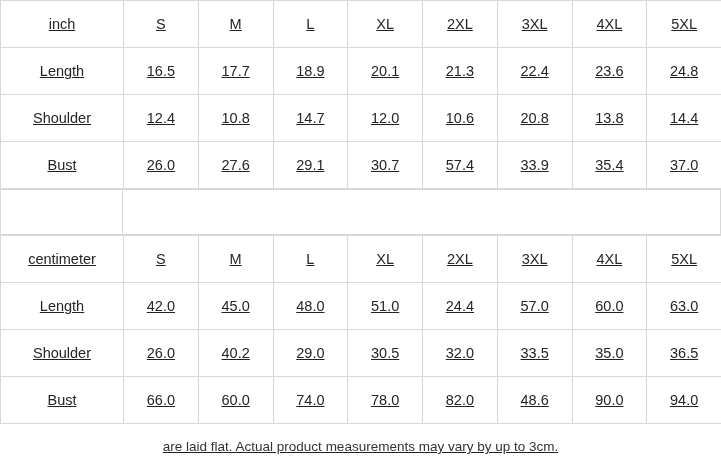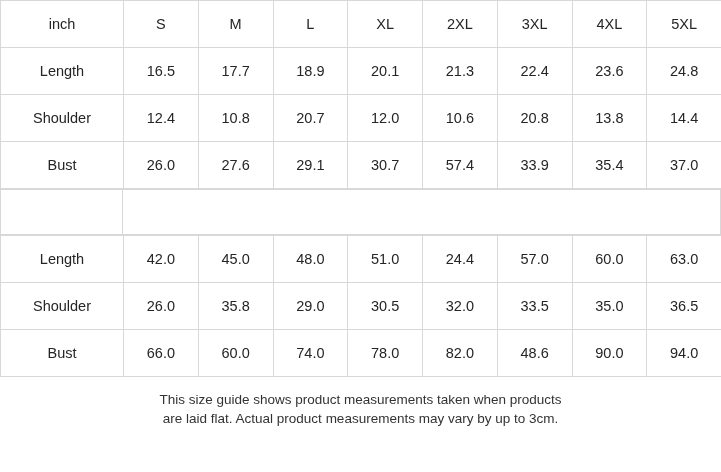--- a/index.html
+++ b/index.html
@@ -12,20 +12,21 @@
     height: 472px;
     font-family: "Liberation Sans", sans-serif;
     color: #222222;
     overflow: hidden;
   }
   .sheet {
     width: 721px;
     height: 440px;
     position: relative;
     box-sizing: border-box;
+    text-decoration: underline;
   }
   table.size-table {
     border-collapse: collapse;
     width: 721px;
     table-layout: fixed;
   }
   table.size-table td {
     border: 1px solid #d8d8d8;
     text-align: center;
     vertical-align: middle;
@@ -115,21 +116,21 @@
         <td>20.1</td>
         <td>21.3</td>
         <td>22.4</td>
         <td>23.6</td>
         <td>24.8</td>
       </tr>
       <tr>
         <td class="row-label">Shoulder</td>
         <td>12.4</td>
         <td>10.8</td>
-        <td>20.7</td>
+        <td>14.7</td>
         <td>12.0</td>
         <td>10.6</td>
         <td>20.8</td>
         <td>13.8</td>
         <td>14.4</td>
       </tr>
       <tr>
         <td class="row-label">Bust</td>
         <td>26.0</td>
         <td>27.6</td>
@@ -156,34 +157,45 @@
         <col class="cx">
         <col class="cx">
         <col class="cx">
       <col class="cx">
         <col class="cx">
         <col class="cx">
         <col class="cx">
     </colgroup>
     <tbody>
       <tr>
+        <td class="hdr-unit">centimeter</td>
+        <td class="hdr-size">S</td>
+        <td class="hdr-size">M</td>
+        <td class="hdr-size">L</td>
+        <td class="hdr-size">XL</td>
+        <td class="hdr-size">2XL</td>
+        <td class="hdr-size">3XL</td>
+        <td class="hdr-size">4XL</td>
+        <td class="hdr-size">5XL</td>
+      </tr>
+      <tr>
         <td class="row-label">Length</td>
         <td>42.0</td>
         <td>45.0</td>
         <td>48.0</td>
         <td>51.0</td>
         <td>24.4</td>
         <td>57.0</td>
         <td>60.0</td>
         <td>63.0</td>
       </tr>
       <tr>
         <td class="row-label">Shoulder</td>
         <td>26.0</td>
-        <td>35.8</td>
+        <td>40.2</td>
         <td>29.0</td>
         <td>30.5</td>
         <td>32.0</td>
         <td>33.5</td>
         <td>35.0</td>
         <td>36.5</td>
       </tr>
       <tr>
         <td class="row-label">Bust</td>
         <td>66.0</td>
@@ -192,17 +204,16 @@
         <td>78.0</td>
         <td>82.0</td>
         <td>48.6</td>
         <td>90.0</td>
         <td>94.0</td>
       </tr>
     </tbody>
   </table>
 
   <div class="note">
-    <div>This size guide shows product measurements taken when products</div>
     <div>are laid flat. Actual product measurements may vary by up to 3cm.</div>
   </div>
 
 </div>
 
 </body></html>

